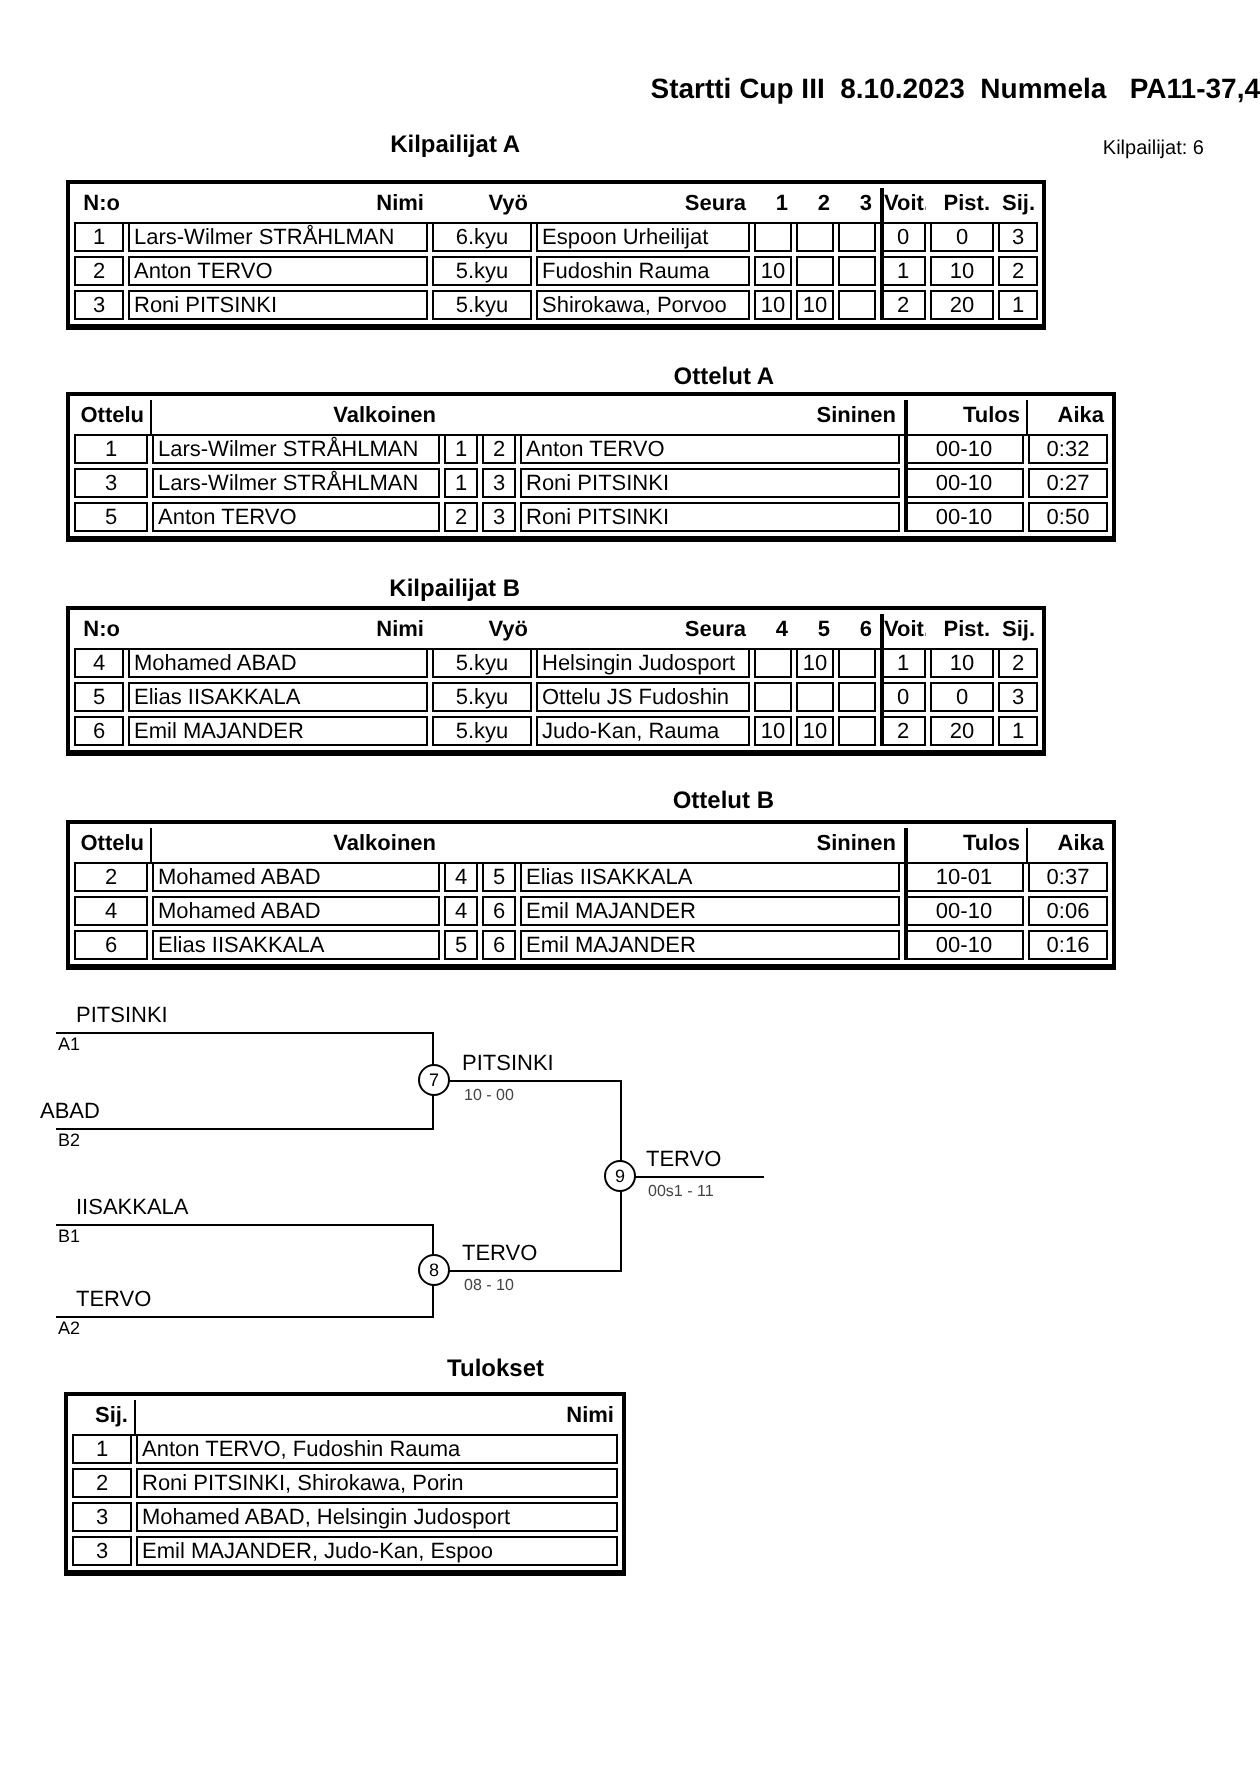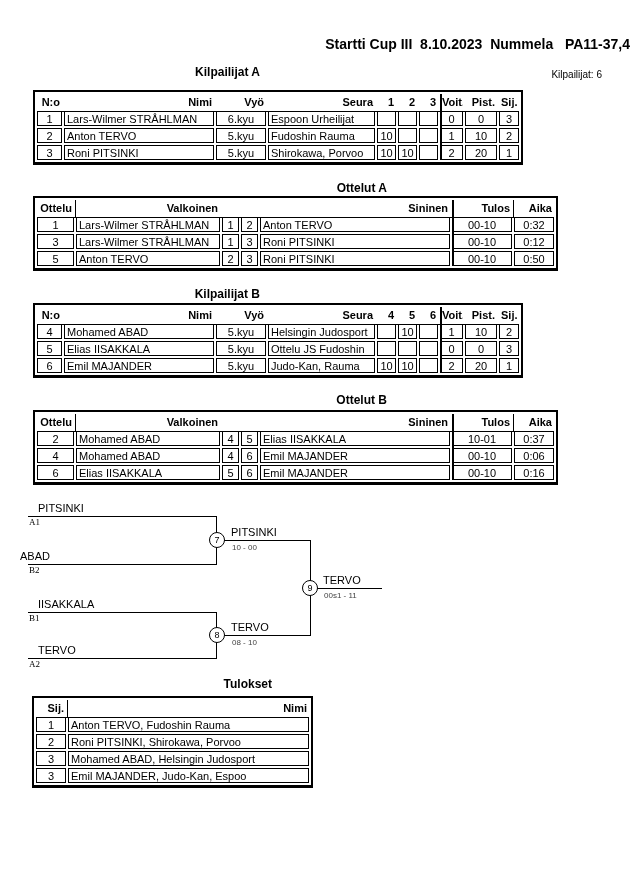--- a/index.html
+++ b/index.html
@@ -34,21 +34,21 @@
   .t-k .c-s{width:19px}.t-k .c-voit{width:23px}.t-k .c-pist{width:32px}.t-k .c-sij{width:20px}
   
   .t-o{width:521px}
   .t-o .c-ono{width:37px}.t-o .c-valk{width:144px}.t-o .c-n{width:17px}
   .t-o .c-sin{width:190px}.t-o .c-tulos{width:60px}.t-o .c-aika{width:40px}
   
   .t-t{width:277px}
   .t-t .c-tsij{width:30px}.t-t .c-tnimi{width:241px}
   
   .b-name{position:absolute;font-size:11px;line-height:11px;white-space:nowrap;}
-  .b-seed{position:absolute;font-size:9px;line-height:9px;font-family:Liberation Serif, serif;}
+  .b-seed{position:absolute;font-size:9px;line-height:9px;}
   .b-score{position:absolute;font-size:8px;line-height:8px;color:#444;white-space:nowrap;}
   .b-h{position:absolute;height:1px;background:#000;}
   .b-v{position:absolute;width:1px;background:#000;}
   .b-circle{position:absolute;width:16px;height:16px;border:1px solid #000;border-radius:50%;
     background:#fff;font-size:9px;line-height:14px;text-align:center;box-sizing:border-box;z-index:2;}
 </style>
 </head>
 <body>
 
 <div class="main-title">Startti Cup III  8.10.2023  Nummela   PA11-37,4</div>
@@ -157,21 +157,21 @@
       <td class="ac">00-10</td>
       <td class="ac">0:32</td>
     </tr>
     <tr>
       <td class="ac">3</td>
       <td class="al">Lars-Wilmer STRÅHLMAN</td>
       <td class="ac">1</td>
       <td class="ac">3</td>
       <td class="al">Roni PITSINKI</td>
       <td class="ac">00-10</td>
-      <td class="ac">0:12</td>
+      <td class="ac">0:27</td>
     </tr>
     <tr>
       <td class="ac">5</td>
       <td class="al">Anton TERVO</td>
       <td class="ac">2</td>
       <td class="ac">3</td>
       <td class="al">Roni PITSINKI</td>
       <td class="ac">00-10</td>
       <td class="ac">0:50</td>
     </tr>
@@ -360,21 +360,21 @@
         <tr>
       <th class="ac">Sij.</th>
       <th class="ac">Nimi</th>
     </tr>
     <tr>
       <td class="ac">1</td>
       <td class="al">Anton TERVO, Fudoshin Rauma</td>
     </tr>
     <tr>
       <td class="ac">2</td>
-      <td class="al">Roni PITSINKI, Shirokawa, Porvoo</td>
+      <td class="al">Roni PITSINKI, Shirokawa, Porin</td>
     </tr>
     <tr>
       <td class="ac">3</td>
       <td class="al">Mohamed ABAD, Helsingin Judosport</td>
     </tr>
     <tr>
       <td class="ac">3</td>
       <td class="al">Emil MAJANDER, Judo-Kan, Espoo</td>
     </tr>
   </tbody>

